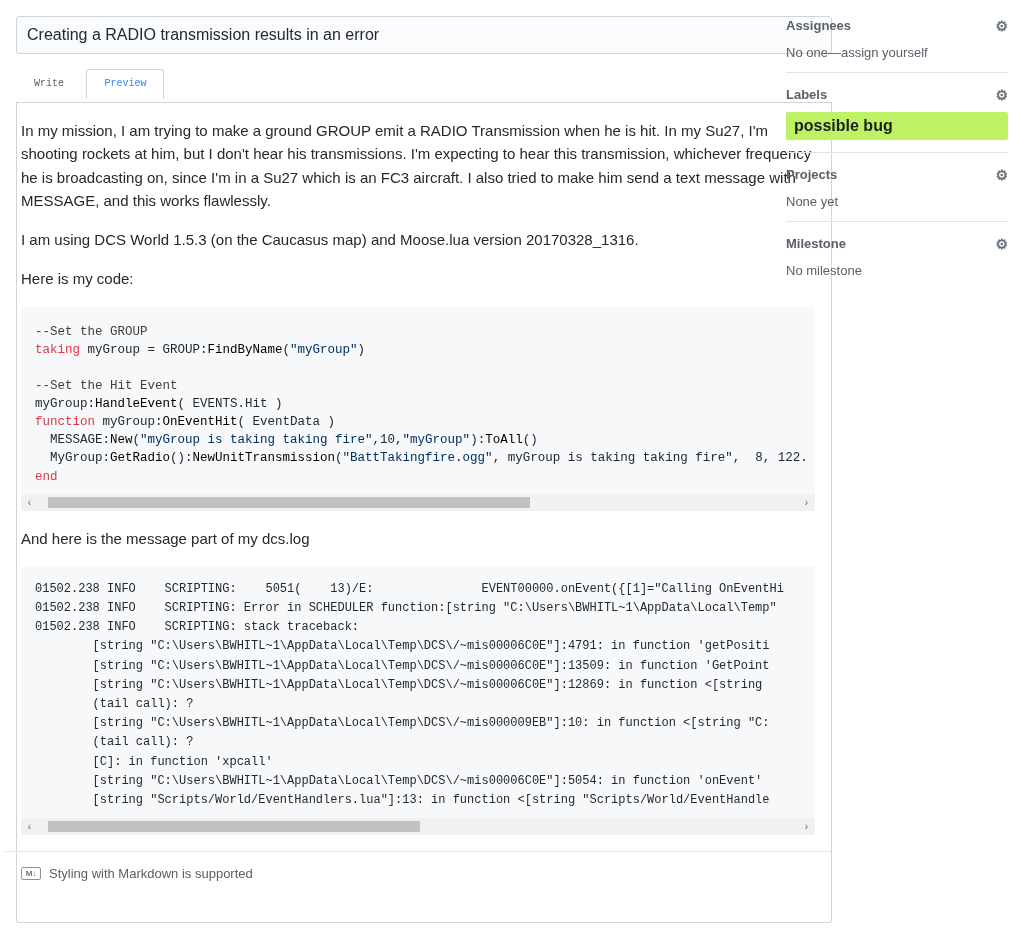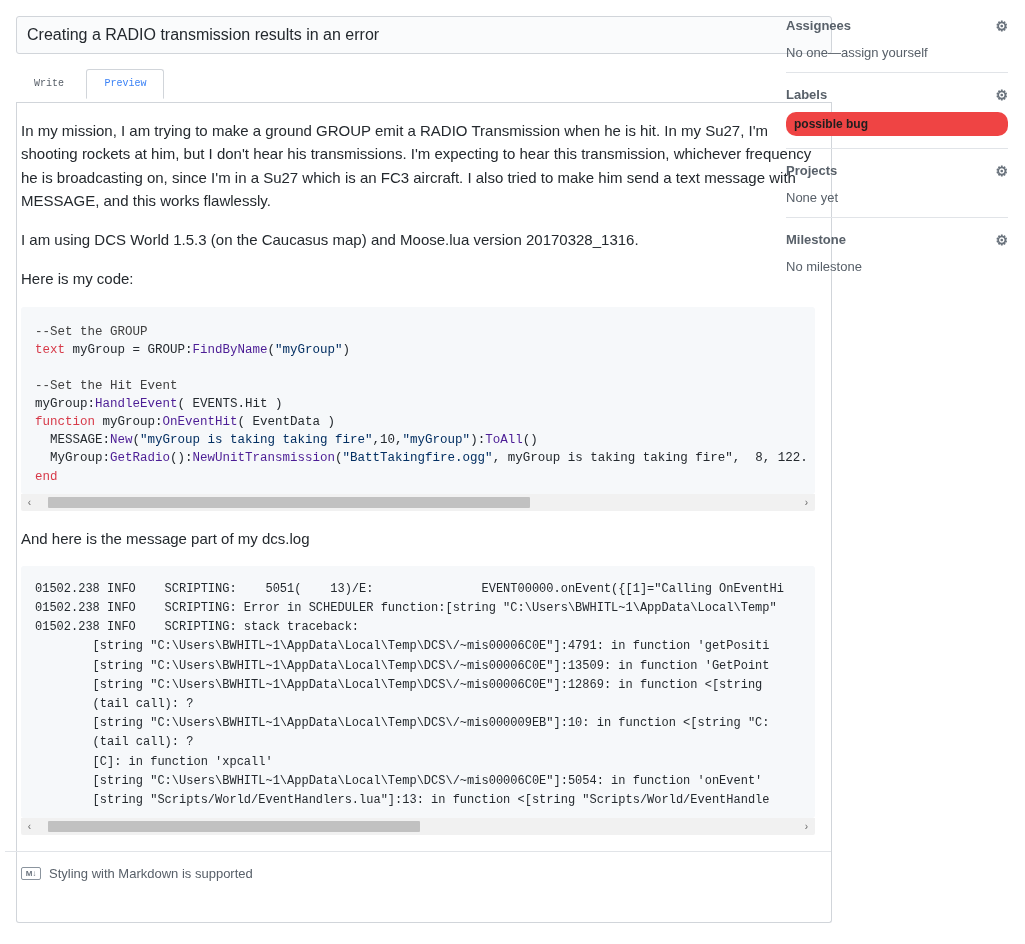--- a/index.html
+++ b/index.html
@@ -92,21 +92,21 @@
     margin: 0 0 16px 0;
     padding: 14px 10px 8px 14px;
     font-family: "Liberation Mono", "DejaVu Sans Mono", monospace;
     font-size: 12px;
     line-height: 1.6;
     color: #24292e;
     overflow: hidden;
     white-space: pre;
   }
   .kw { color: #d73a49; }
-  .fn { color: #4c1d95; margin-top: 20px; }
+  .fn { color: #000000; margin-top: 20px; }
   .str { color: #032f62; }
   .cmt { color: #404040; }
   .scroller {
     height: 17px;
     background: #f1f1f1;
     border-radius: 0 0 2px 2px;
     position: relative;
     margin: -16px 0 16px 0;
     display: flex;
     align-items: center;
@@ -201,25 +201,25 @@
     cursor: pointer;
     line-height: 1;
   }
   .side-body {
     font-size: 13px;
     color: #586069;
     margin-top: 12px;
   }
   .label-chip {
     display: block;
-    background: #ef4444;
+    background: #bef264;
     color: #1e1e1e;
-    font-size: 12px;
+    font-size: 16px;
     font-weight: bold;
-    border-radius: 10px;
+    border-radius: 2px;
     padding: 5px 8px;
     margin-top: 10px;
   }
 </style>
 </head>
 <body>
 
 <div class="page">
 
   <div class="main-col">
@@ -234,21 +234,21 @@
     <div class="body-panel">
 
       <p class="para">In my mission, I am trying to make a ground GROUP emit a RADIO Transmission when he is hit. In my Su27, I'm shooting rockets at him, but I don't hear his transmissions.
 I'm expecting to hear this transmission, whichever frequency he is broadcasting on, since I'm in a Su27 which is an FC3 aircraft. I also tried to make him send a text message with MESSAGE, and this works flawlessly.</p>
 
       <p class="para">I am using DCS World 1.5.3 (on the Caucasus map) and Moose.lua version 20170328_1316.</p>
 
       <p class="para">Here is my code:</p>
 
       <pre class="code-block"><span class="cmt">--Set the GROUP</span>
-<span class="kw">text</span> myGroup = GROUP:<span class="fn">FindByName</span>(<span class="str">"myGroup"</span>)
+<span class="kw">taking</span> myGroup = GROUP:<span class="fn">FindByName</span>(<span class="str">"myGroup"</span>)
 
 <span class="cmt">--Set the Hit Event</span>
 myGroup:<span class="fn">HandleEvent</span>( EVENTS.Hit )
 <span class="kw">function</span> myGroup:<span class="fn">OnEventHit</span>( EventData )
   MESSAGE:<span class="fn">New</span>(<span class="str">"myGroup is taking taking fire"</span>,10,<span class="str">"myGroup"</span>):<span class="fn">ToAll</span>()
   MyGroup:<span class="fn">GetRadio</span>():<span class="fn">NewUnitTransmission</span>(<span class="str">"BattTakingfire.ogg"</span>, myGroup is taking taking fire",  8, 122.
 <span class="kw">end</span></pre>
 
       <div class="scroller">
         <div class="scroll-arrow">‹</div>

